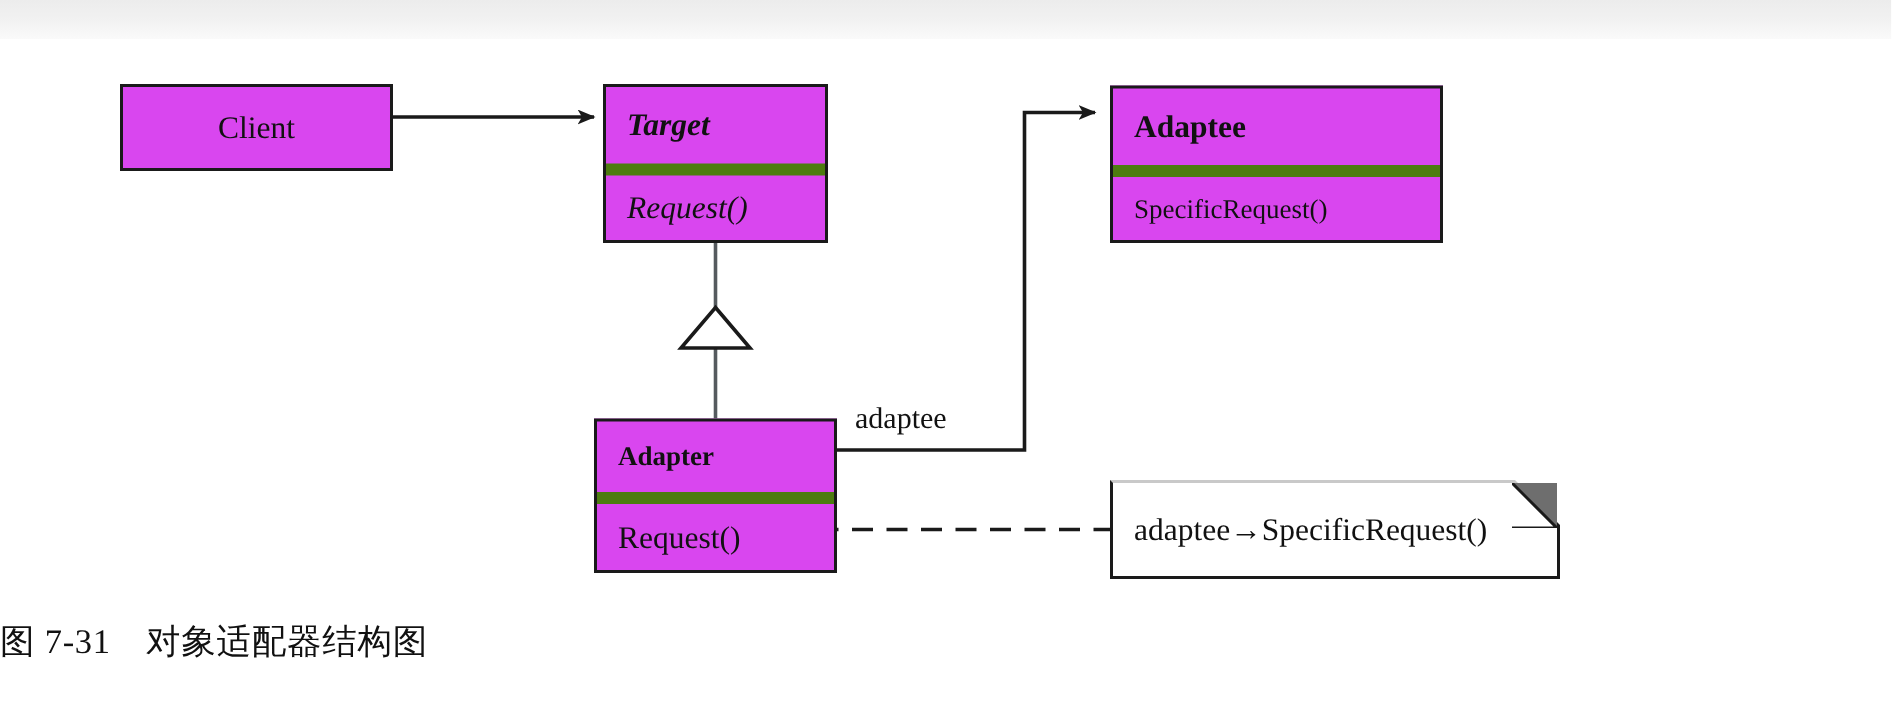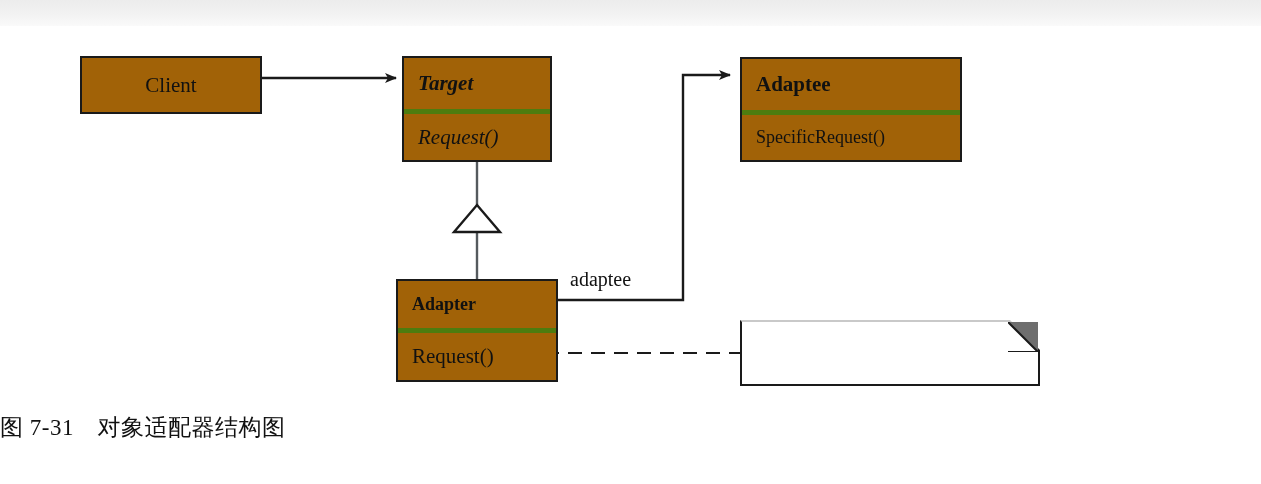--- a/index.html
+++ b/index.html
@@ -24,38 +24,38 @@
   }
   .diagram-svg {
     position: absolute;
     left: 0; top: 0;
     width: 1261px;
     height: 484px;
   }
   
   .uml-box {
     position: absolute;
-    background: #a16207;
+    background: #d946ef;
     border: 2px solid #1a1a1a;
     box-sizing: border-box;
   }
   .uml-compartment {
     box-sizing: border-box;
     display: flex;
     align-items: center;
     padding-left: 14px;
     white-space: nowrap;
     color: #111111;
   }
   .uml-compartment.center {
     justify-content: center;
     padding-left: 0;
   }
   .divider {
-    border-top: 5px solid #4d7c0f;
+    border-top: 8px solid #4d7c0f;
   }
   .name-bold   { font-weight: bold; }
   .name-italic { font-style: italic; font-weight: bold; border-radius: 25px; }
   .op-italic   { font-style: italic; }
 
   
   #client-box { left: 80px; top: 56px; width: 182px; height: 58px; }
   #client-box .uml-compartment { height: 54px; font-size: 21px; }
 
   
@@ -194,17 +194,18 @@
 
   <div class="edge-label" id="adaptee-role-label">adaptee</div>
 
   <div id="note-box">
     <div class="note-body"></div>
     <div class="note-fold-gray"></div>
     <div class="note-fold-white"></div>
     <svg class="note-fold-edge" viewBox="0 0 30 30">
       <path d="M 0 0 L 30 30 L 0 30" fill="none" stroke="#1a1a1a" stroke-width="2"></path>
     </svg>
+    <div class="note-text">adaptee→SpecificRequest()</div>
   </div>
 
   <div id="caption">图 7-31　对象适配器结构图</div>
 
 </div>
 
 </body></html>

